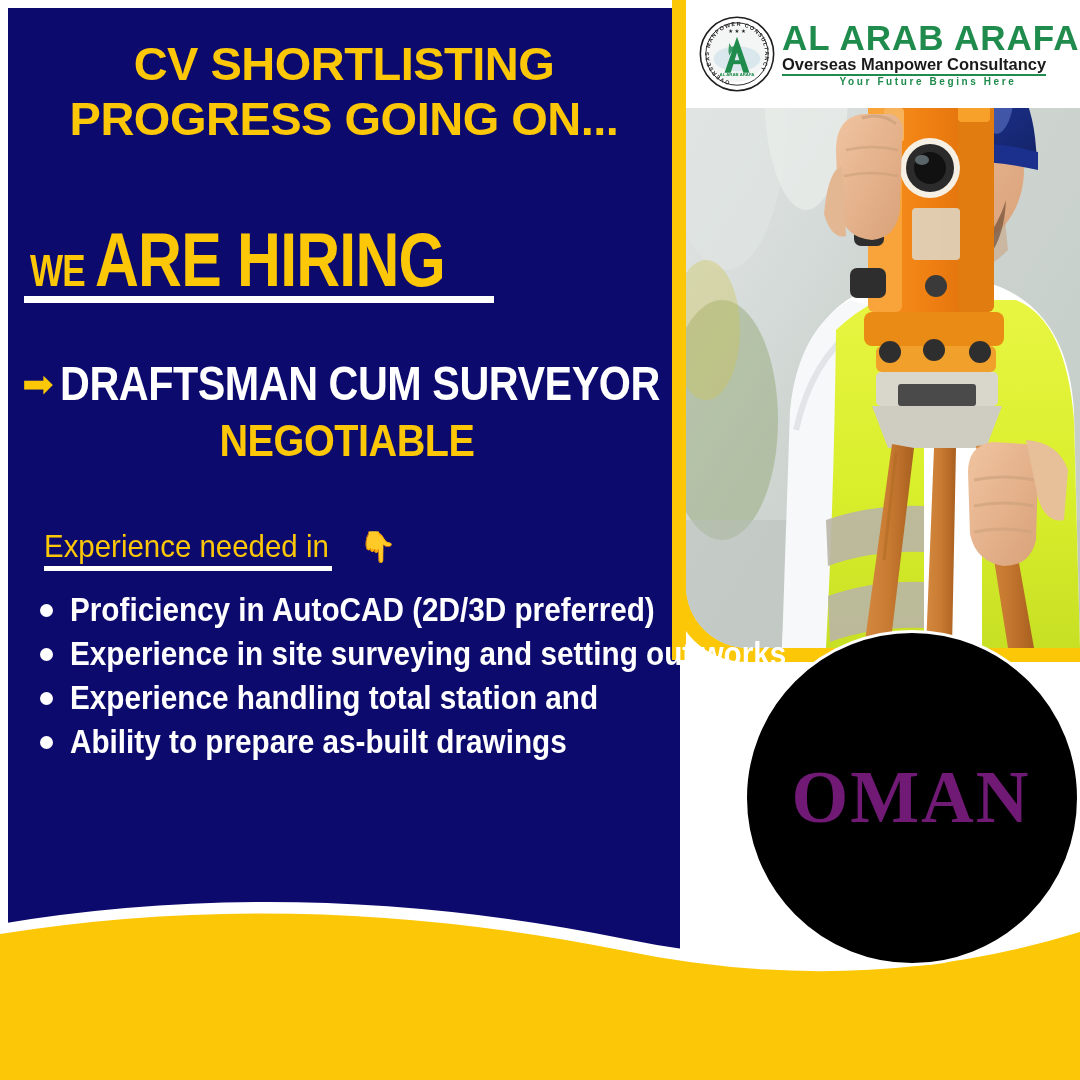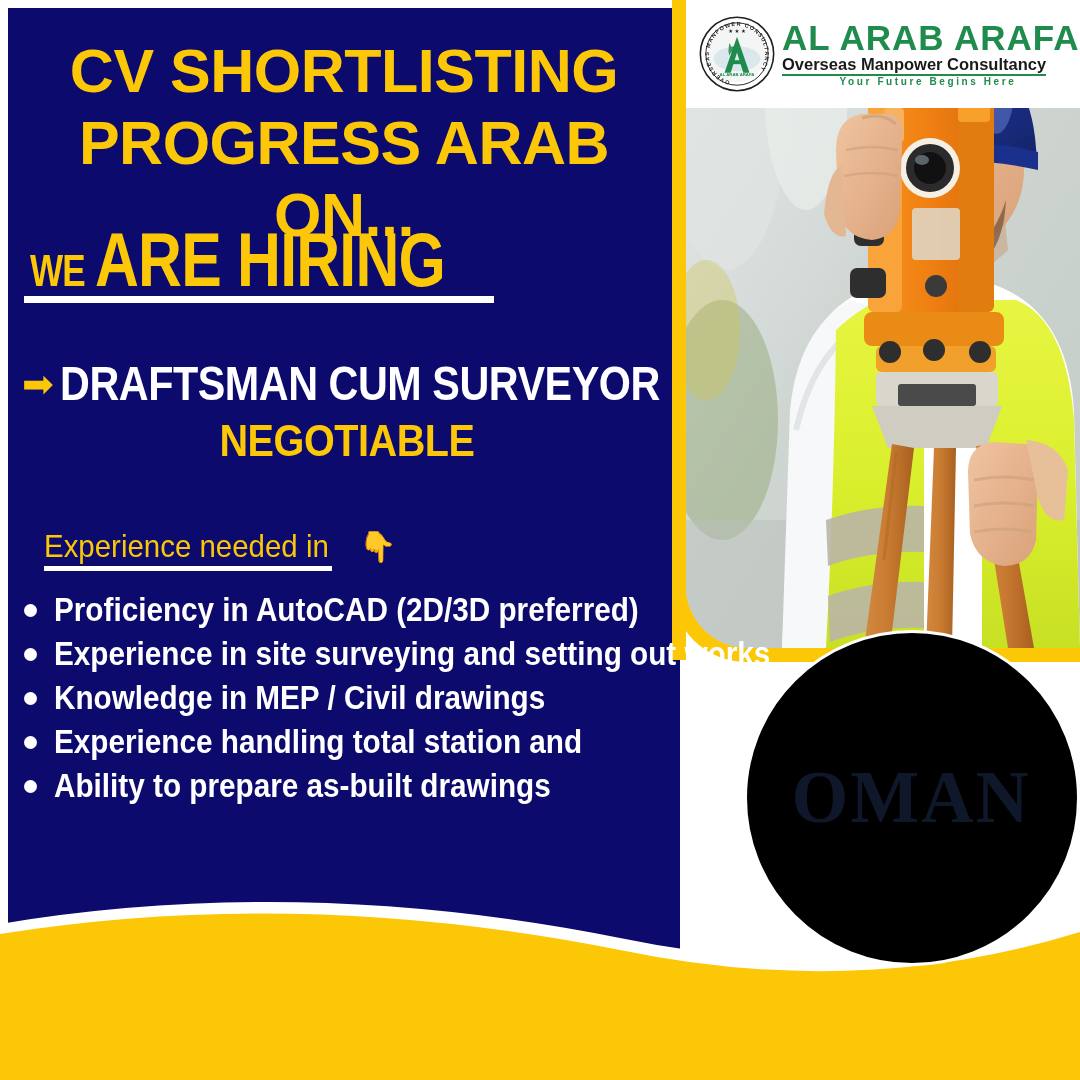--- a/index.html
+++ b/index.html
@@ -82,21 +82,21 @@
     font-size:10px; font-weight:bold; color:#1f8b4c;
     letter-spacing:2.6px; line-height:1.25; white-space:nowrap;
     text-align:center; padding-right:6px;
   }
 
   
   .headline {
     position:absolute; left:8px; top:36px; width:672px;
     text-align:center; z-index:5;
     color:#fbc707; font-weight:bold;
-    font-size:61px; line-height:1.18;
+    font-size:47px; line-height:1.18;
     letter-spacing:-0.5px;
   }
 
   
   .hiring {
     position:absolute; left:30px; top:216px; z-index:5;
     color:#fbc707; white-space:nowrap;
   }
   .hiring .we {
     font-size:45px; font-weight:bold;
@@ -144,21 +144,21 @@
     display:inline-block;
   }
   .exp-head .hand { font-size:30px; margin-left:6px; }
   .exp-rule {
     position:absolute; left:44px; top:566px;
     width:288px; height:5px; background:#ffffff; z-index:5;
   }
 
   
   .bullets {
-    position:absolute; left:14px; top:588px; width:660px; z-index:5;
+    position:absolute; left:30px; top:588px; width:660px; z-index:5;
     list-style:none;
   }
   .bullets li {
     color:#ffffff; font-weight:bold; font-size:33px;
     line-height:1.33; padding-left:40px; position:relative;
     white-space:nowrap;
   }
   .bullets li .txt {
     transform:scaleX(0.90); transform-origin:left center;
     display:inline-block;
@@ -178,21 +178,21 @@
   }
   .oman-circle {
     position:absolute; inset:0;
     border-radius:50%;
     background:#000000;
     border:3px solid #ffffff;
   }
   .oman-label {
     position:absolute; left:0; top:0; width:100%; height:100%;
     display:flex; align-items:center; justify-content:center;
-    color:#0f172a; font-family:"Liberation Serif", serif;
+    color:#701a75; font-family:"Liberation Serif", serif;
     font-weight:bold; font-size:73px; letter-spacing:2px;
     padding-right:2px;
   }
 
   
   .footer-wave {
     position:absolute; left:0; top:860px;
     width:1080px; height:220px; z-index:7;
   }
   .contact {
@@ -347,21 +347,21 @@
     </svg>
     <div class="logo-text">
       <div class="logo-title">AL ARAB ARAFA</div>
       <div class="logo-sub">Overseas Manpower Consultancy</div>
       <div class="logo-tag">Your Future Begins Here</div>
     </div>
   </div>
 
   <div class="headline">
     <div>CV SHORTLISTING</div>
-    <div>PROGRESS ARAB ON...</div>
+    <div>PROGRESS GOING ON...</div>
   </div>
 
   <div class="hiring">
     <span class="we">WE</span><span class="are-hiring">ARE HIRING</span>
   </div>
   <div class="hiring-rule"></div>
 
   <div class="job-row">
     <span class="job-arrow">➡</span>
     <span class="job-title">DRAFTSMAN CUM SURVEYOR</span>
@@ -369,21 +369,20 @@
   <div class="job-salary">NEGOTIABLE</div>
 
   <div class="exp-head">
     <span class="label">Experience needed in</span><span class="hand">👇</span>
   </div>
   <div class="exp-rule"></div>
 
   <ul class="bullets">
     <li><span class="txt">Proficiency in AutoCAD (2D/3D preferred)</span></li>
     <li><span class="txt">Experience in site surveying and setting out works</span></li>
-    <li><span class="txt">Knowledge in MEP / Civil drawings</span></li>
     <li><span class="txt">Experience handling total station and</span></li>
     <li><span class="txt">Ability to prepare as-built drawings</span></li>
   </ul>
 
   <svg class="footer-wave" viewBox="0 0 1080 220" preserveAspectRatio="none">
     <path d="M0 64 Q300 14 620 78 Q860 128 1080 60 L1080 220 L0 220 Z" fill="#ffffff"></path>
     <path d="M0 74 Q300 26 620 90 Q860 140 1080 72 L1080 220 L0 220 Z" fill="#fbc707"></path>
   </svg>
 
   <div class="oman">

